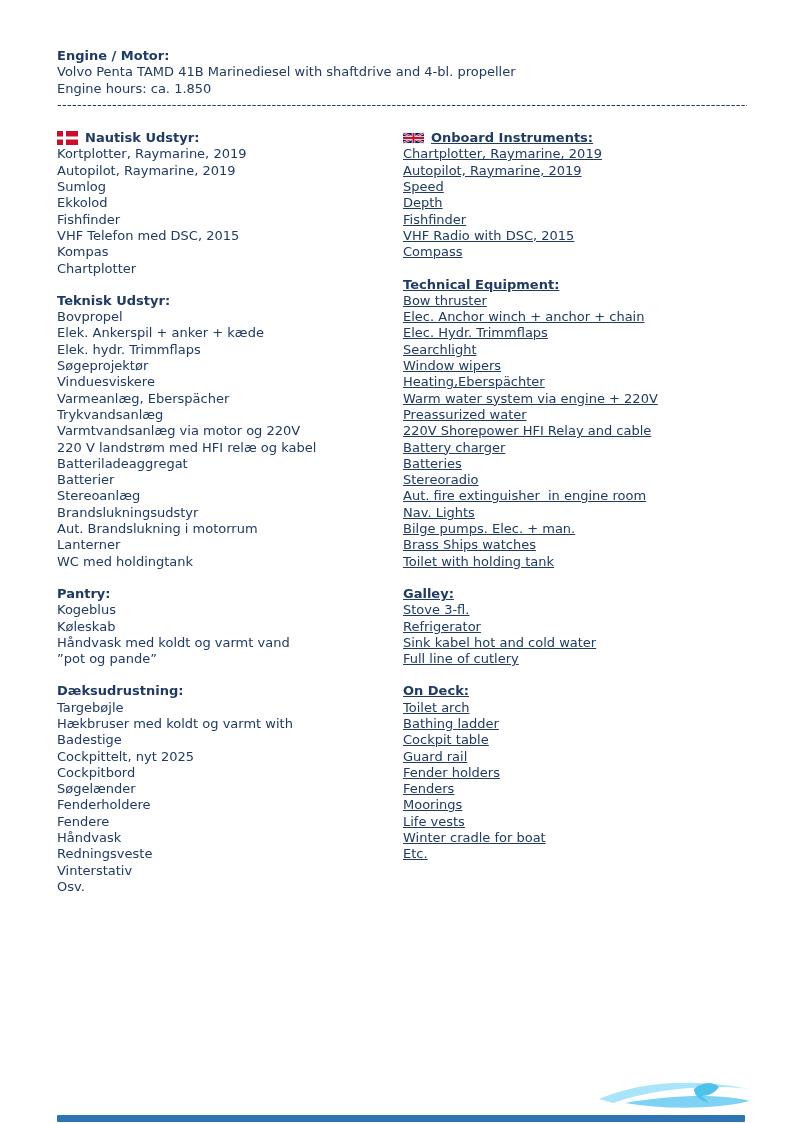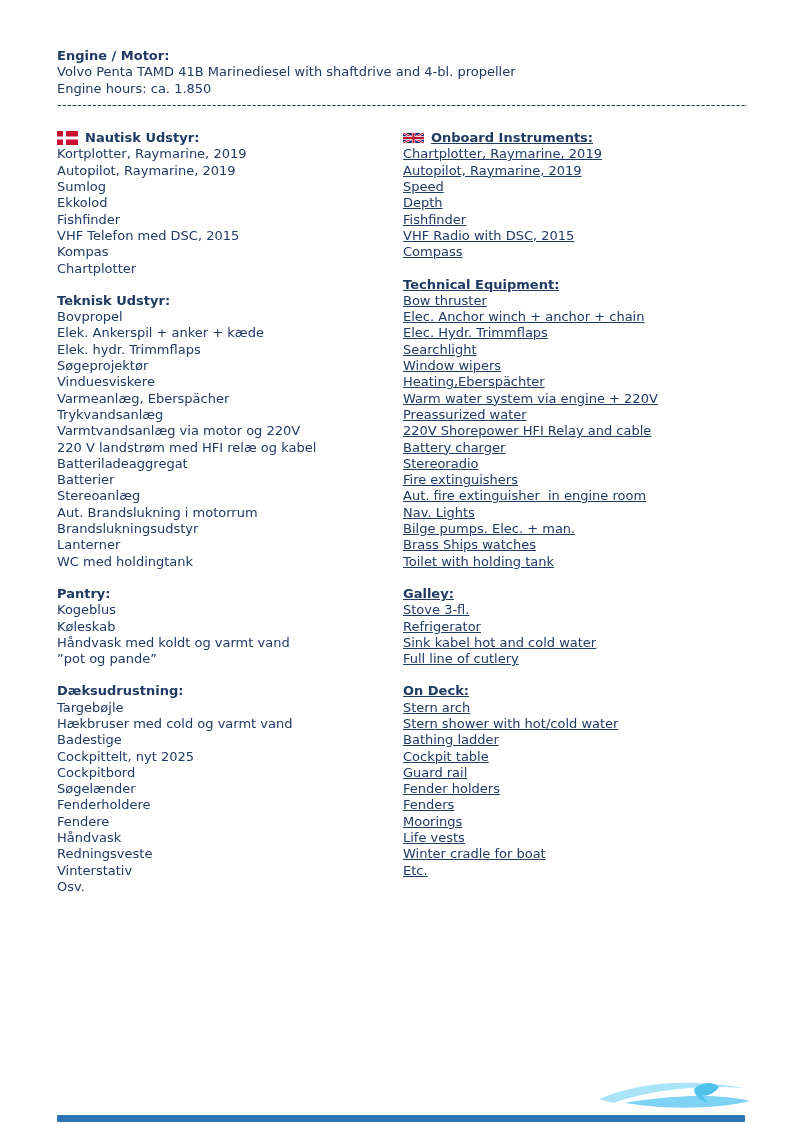--- a/index.html
+++ b/index.html
@@ -75,40 +75,40 @@
             <div class="item">Elek. hydr. Trimmflaps</div>
             <div class="item">Søgeprojektør</div>
             <div class="item">Vinduesviskere</div>
             <div class="item">Varmeanlæg, Eberspächer</div>
             <div class="item">Trykvandsanlæg</div>
             <div class="item">Varmtvandsanlæg via motor og 220V</div>
             <div class="item">220 V landstrøm med HFI relæ og kabel</div>
             <div class="item">Batteriladeaggregat</div>
             <div class="item">Batterier</div>
             <div class="item">Stereoanlæg</div>
+            <div class="item">Brandslukningsudstyr</div>
             <div class="item">Aut. Brandslukning i motorrum</div>
-            <div class="item">Brandslukningsudstyr</div>
             <div class="item">Lanterner</div>
             <div class="item">WC med holdingtank</div>
           </div>
           <div class="section">
             <div class="section-heading">
               <span>Pantry:</span>
             </div>
             <div class="item">Kogeblus</div>
             <div class="item">Køleskab</div>
             <div class="item">Håndvask med koldt og varmt vand</div>
             <div class="item">”pot og pande”</div>
           </div>
           <div class="section">
             <div class="section-heading">
               <span>Dæksudrustning:</span>
             </div>
             <div class="item">Targebøjle</div>
-            <div class="item">Hækbruser med cold og varmt vand</div>
+            <div class="item">Hækbruser med koldt og varmt with</div>
             <div class="item">Badestige</div>
             <div class="item">Cockpittelt, nyt 2025</div>
             <div class="item">Cockpitbord</div>
             <div class="item">Søgelænder</div>
             <div class="item">Fenderholdere</div>
             <div class="item">Fendere</div>
             <div class="item">Håndvask</div>
             <div class="item">Redningsveste</div>
             <div class="item">Vinterstativ</div>
             <div class="item">Osv.</div>
@@ -148,43 +148,42 @@
             <div class="item">Bow thruster</div>
             <div class="item">Elec. Anchor winch + anchor + chain</div>
             <div class="item">Elec. Hydr. Trimmflaps</div>
             <div class="item">Searchlight</div>
             <div class="item">Window wipers</div>
             <div class="item">Heating,Eberspächter</div>
             <div class="item">Warm water system via engine + 220V</div>
             <div class="item">Preassurized water</div>
             <div class="item">220V Shorepower HFI Relay and cable</div>
             <div class="item">Battery charger</div>
+            <div class="item">Batteries</div>
             <div class="item">Stereoradio</div>
-            <div class="item">Fire extinguishers</div>
             <div class="item">Aut. fire extinguisher  in engine room</div>
             <div class="item">Nav. Lights</div>
             <div class="item">Bilge pumps. Elec. + man.</div>
             <div class="item">Brass Ships watches</div>
             <div class="item">Toilet with holding tank</div>
           </div>
           <div class="section">
             <div class="section-heading">
               <span>Galley:</span>
             </div>
             <div class="item">Stove 3-fl.</div>
             <div class="item">Refrigerator</div>
             <div class="item">Sink kabel hot and cold water</div>
             <div class="item">Full line of cutlery</div>
           </div>
           <div class="section">
             <div class="section-heading">
               <span>On Deck:</span>
             </div>
-            <div class="item">Stern arch</div>
-            <div class="item">Stern shower with hot/cold water</div>
+            <div class="item">Toilet arch</div>
             <div class="item">Bathing ladder</div>
             <div class="item">Cockpit table</div>
             <div class="item">Guard rail</div>
             <div class="item">Fender holders</div>
             <div class="item">Fenders</div>
             <div class="item">Moorings</div>
             <div class="item">Life vests</div>
             <div class="item">Winter cradle for boat</div>
             <div class="item">Etc.</div>
           </div>

